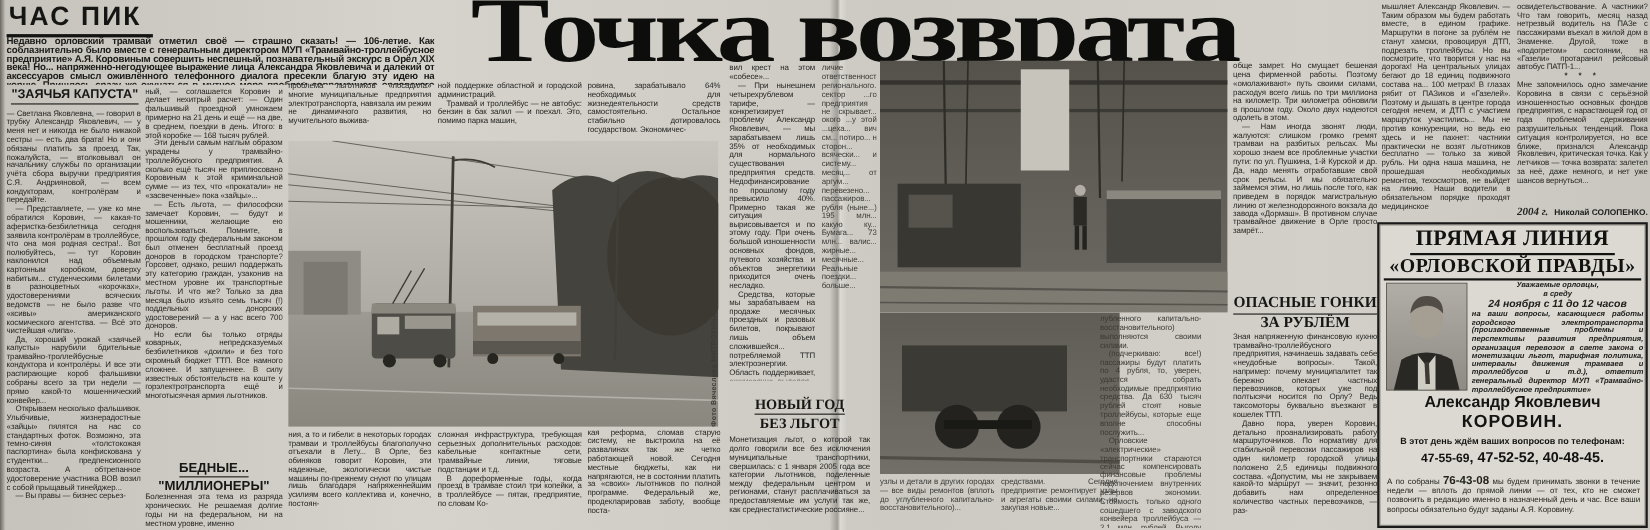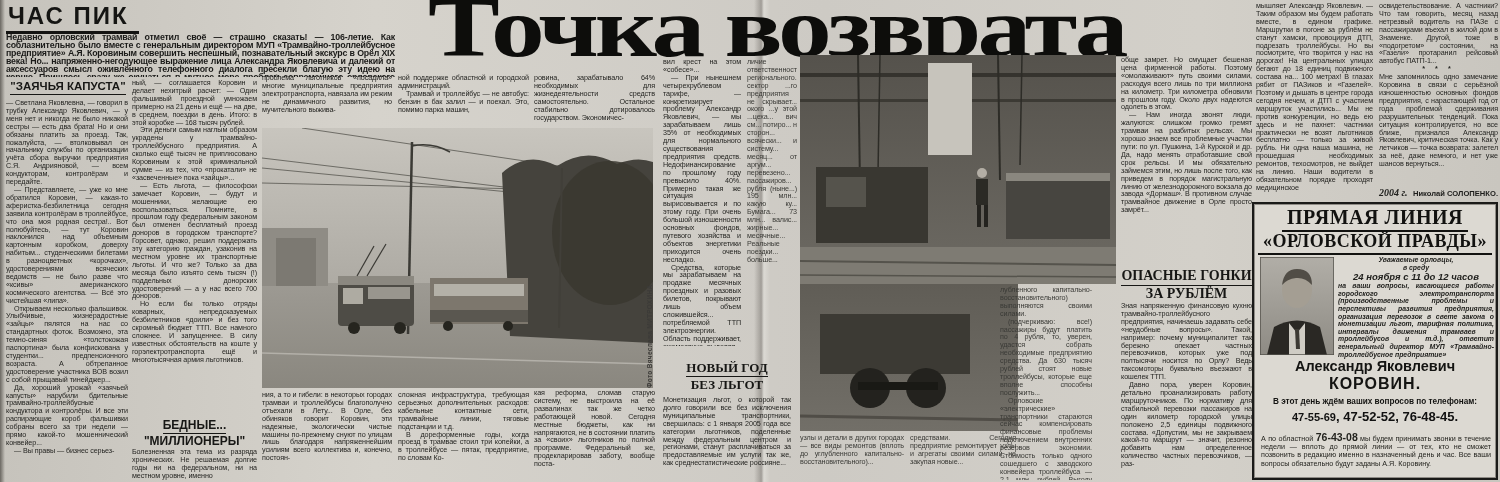--- a/index.html
+++ b/index.html
@@ -50,22 +50,22 @@
   <div class="abs lede" style="left:6px;top:33px;width:389px;height:44px;">Недавно орловский трамвай отметил своё — страшно сказать! — 106-летие. Как соблазнительно было вместе с генеральным директором МУП «Трамвайно-троллейбусное предприятие» А.Я. Коровиным совершить неспешный, познавательный экскурс в Орёл XIX века! Но... напряженно-негодующее выражение лица Александра Яковлевича и далекий от аксессуаров смысл оживлённого телефонного диалога пресекли благую эту идею на корню. Пришлось сразу же окунаться в мутное море проблем современного орловского трамвая и муниципального электротранспорта в целом.</div>
 
   <div class="abs" style="left:428px;top:-8px;width:860px;height:74px;overflow:visible;">
     <div class="headline">Точка возврата</div>
   </div>
 
   <div class="abs sechead sans-h" style="left:6px;top:79px;width:124px;height:18px;font-size:11.5px;"><span class="u">"ЗАЯЧЬЯ КАПУСТА"</span></div>
   <div class="col" style="left:6px;top:99px;width:122px;height:379px;">
     <p class="np">— Светлана Яковлевна, — говорил в трубку Александр Яковлевич, — у меня нет и никогда не было никакой сестры — есть два брата! Но и они обязаны платить за проезд. Так, пожалуйста, — втолковывал он начальнику службы по организации учёта сбора выручки предприятия С.Я. Андрияновой, — всем кондукторам, контролёрам и передайте.</p>
       <p>— Представляете, — уже ко мне обратился Коровин, — какая-то аферистка-безбилетница сегодня заявила контролёрам в троллейбусе, что она моя родная сестра!.. Вот полюбуйтесь, — тут Коровин наклонился над объемным картонным коробком, доверху набитым... студенческими билетами в разноцветных «корочках», удостоверениями всяческих ведомств — не было разве что «ксивы» американского космического агентства. — Всё это чистейшая «липа».</p>
+      <p>Да, хороший урожай «заячьей капусты» нарубили бдительные трамвайно-троллейбусные кондуктора и контролёры. И все эти распирающие короб фальшивки собраны всего за три недели — прямо какой-то мошеннический конвейер...</p>
       <p>Открываем несколько фальшивок. Улыбчивые, жизнерадостные «зайцы» пялятся на нас со стандартных фоток. Возможно, эта темно-синяя «толстокожая паспортина» была конфискована у студентки... предпенсионного возраста. А обтрепанное удостоверение участника ВОВ возил с собой прыщавый тинейджер...</p>
-      <p>Да, хороший урожай «заячьей капусты» нарубили бдительные трамвайно-троллейбусные кондуктора и контролёры. И все эти распирающие короб фальшивки собраны всего за три недели — прямо какой-то мошеннический конвейер...</p>
       <p>— Вы правы — бизнес серьез-</p>
   </div>
 
   <div class="col" style="left:132px;top:79px;width:125px;height:337px;">
     <p class="np">ный, — соглашается Коровин и делает нехитрый расчет: — Один фальшивый проездной умножаем примерно на 21 день и ещё — на две, в среднем, поездки в день. Итого: в этой коробке — 168 тысяч рублей.</p>
       <p>Эти деньги самым наглым образом украдены у трамвайно-троллейбусного предприятия. А сколько ещё тысяч не приплюсовано Коровиным к этой криминальной сумме — из тех, что «прокатали» не «засвеченные» пока «зайцы»...</p>
       <p>— Есть льгота, — философски замечает Коровин, — будут и мошенники, желающие ею воспользоваться. Помните, в прошлом году федеральным законом был отменен бесплатный проезд доноров в городском транспорте? Горсовет, однако, решил поддержать эту категорию граждан, узаконив на местном уровне их транспортные льготы. И что же? Только за два месяца было изъято семь тысяч (!) поддельных донорских удостоверений — а у нас всего 700 доноров.</p>
       <p>Но если бы только отряды коварных, непредсказуемых безбилетников «доили» и без того скромный бюджет ТТП. Все намного сложнее. И запущеннее. В силу известных обстоятельств на коште у горэлектротранспорта ещё и многотысячная армия льготников.</p>
   </div>
   <div class="abs sechead sans-h" style="left:132px;top:418px;width:125px;height:28px;">
@@ -259,20 +259,20 @@
       <div class="c">Уважаемые орловцы,</div>
       <div class="c">в среду</div>
       <div class="c big">24 ноября с 11 до 12 часов</div>
       <span>на ваши вопросы, касающиеся работы городского электротранспорта (производственные проблемы и перспективы развития предприятия, организация перевозок в свете закона о монетизации льгот, тарифная политика, интервалы движения трамваев и троллейбусов и т.д.), ответит генеральный директор МУП «Трамвайно-троллейбусное предприятие»</span>
     </div>
 
     <div class="pl-name" style="top:154px;font-size:14.5px;">Александр Яковлевич</div>
     <div class="pl-name" style="top:171px;font-size:16px;letter-spacing:1px;">КОРОВИН.</div>
     <div class="pl-plabel" style="top:193px;">В этот день ждём ваших вопросов по телефонам:</div>
     <div class="pl-phones" style="top:203px;">
-      <span style="font-size:11px;">47-55-69</span><span style="font-size:13px;">, 47-52-52, 76-48-45.</span>
+      <span style="font-size:11px;">47-55-69</span><span style="font-size:13px;">, 47-52-52, 40-48-45.</span>
     </div>
     <div class="pl-tail">
-      <span>А по областной </span><span style="font-weight:bold;font-size:10.5px;">76-43-08</span><span> мы будем принимать звонки в течение недели — вплоть до прямой линии — от тех, кто не сможет позвонить в редакцию именно в назначенный день и час. Все ваши вопросы обязательно будут заданы А.Я. Коровину.</span>
+      <span>А по собраны </span><span style="font-weight:bold;font-size:10.5px;">76-43-08</span><span> мы будем принимать звонки в течение недели — вплоть до прямой линии — от тех, кто не сможет позвонить в редакцию именно в назначенный день и час. Все ваши вопросы обязательно будут заданы А.Я. Коровину.</span>
     </div>
   </div>
 
 </div>
 
 </body></html>

